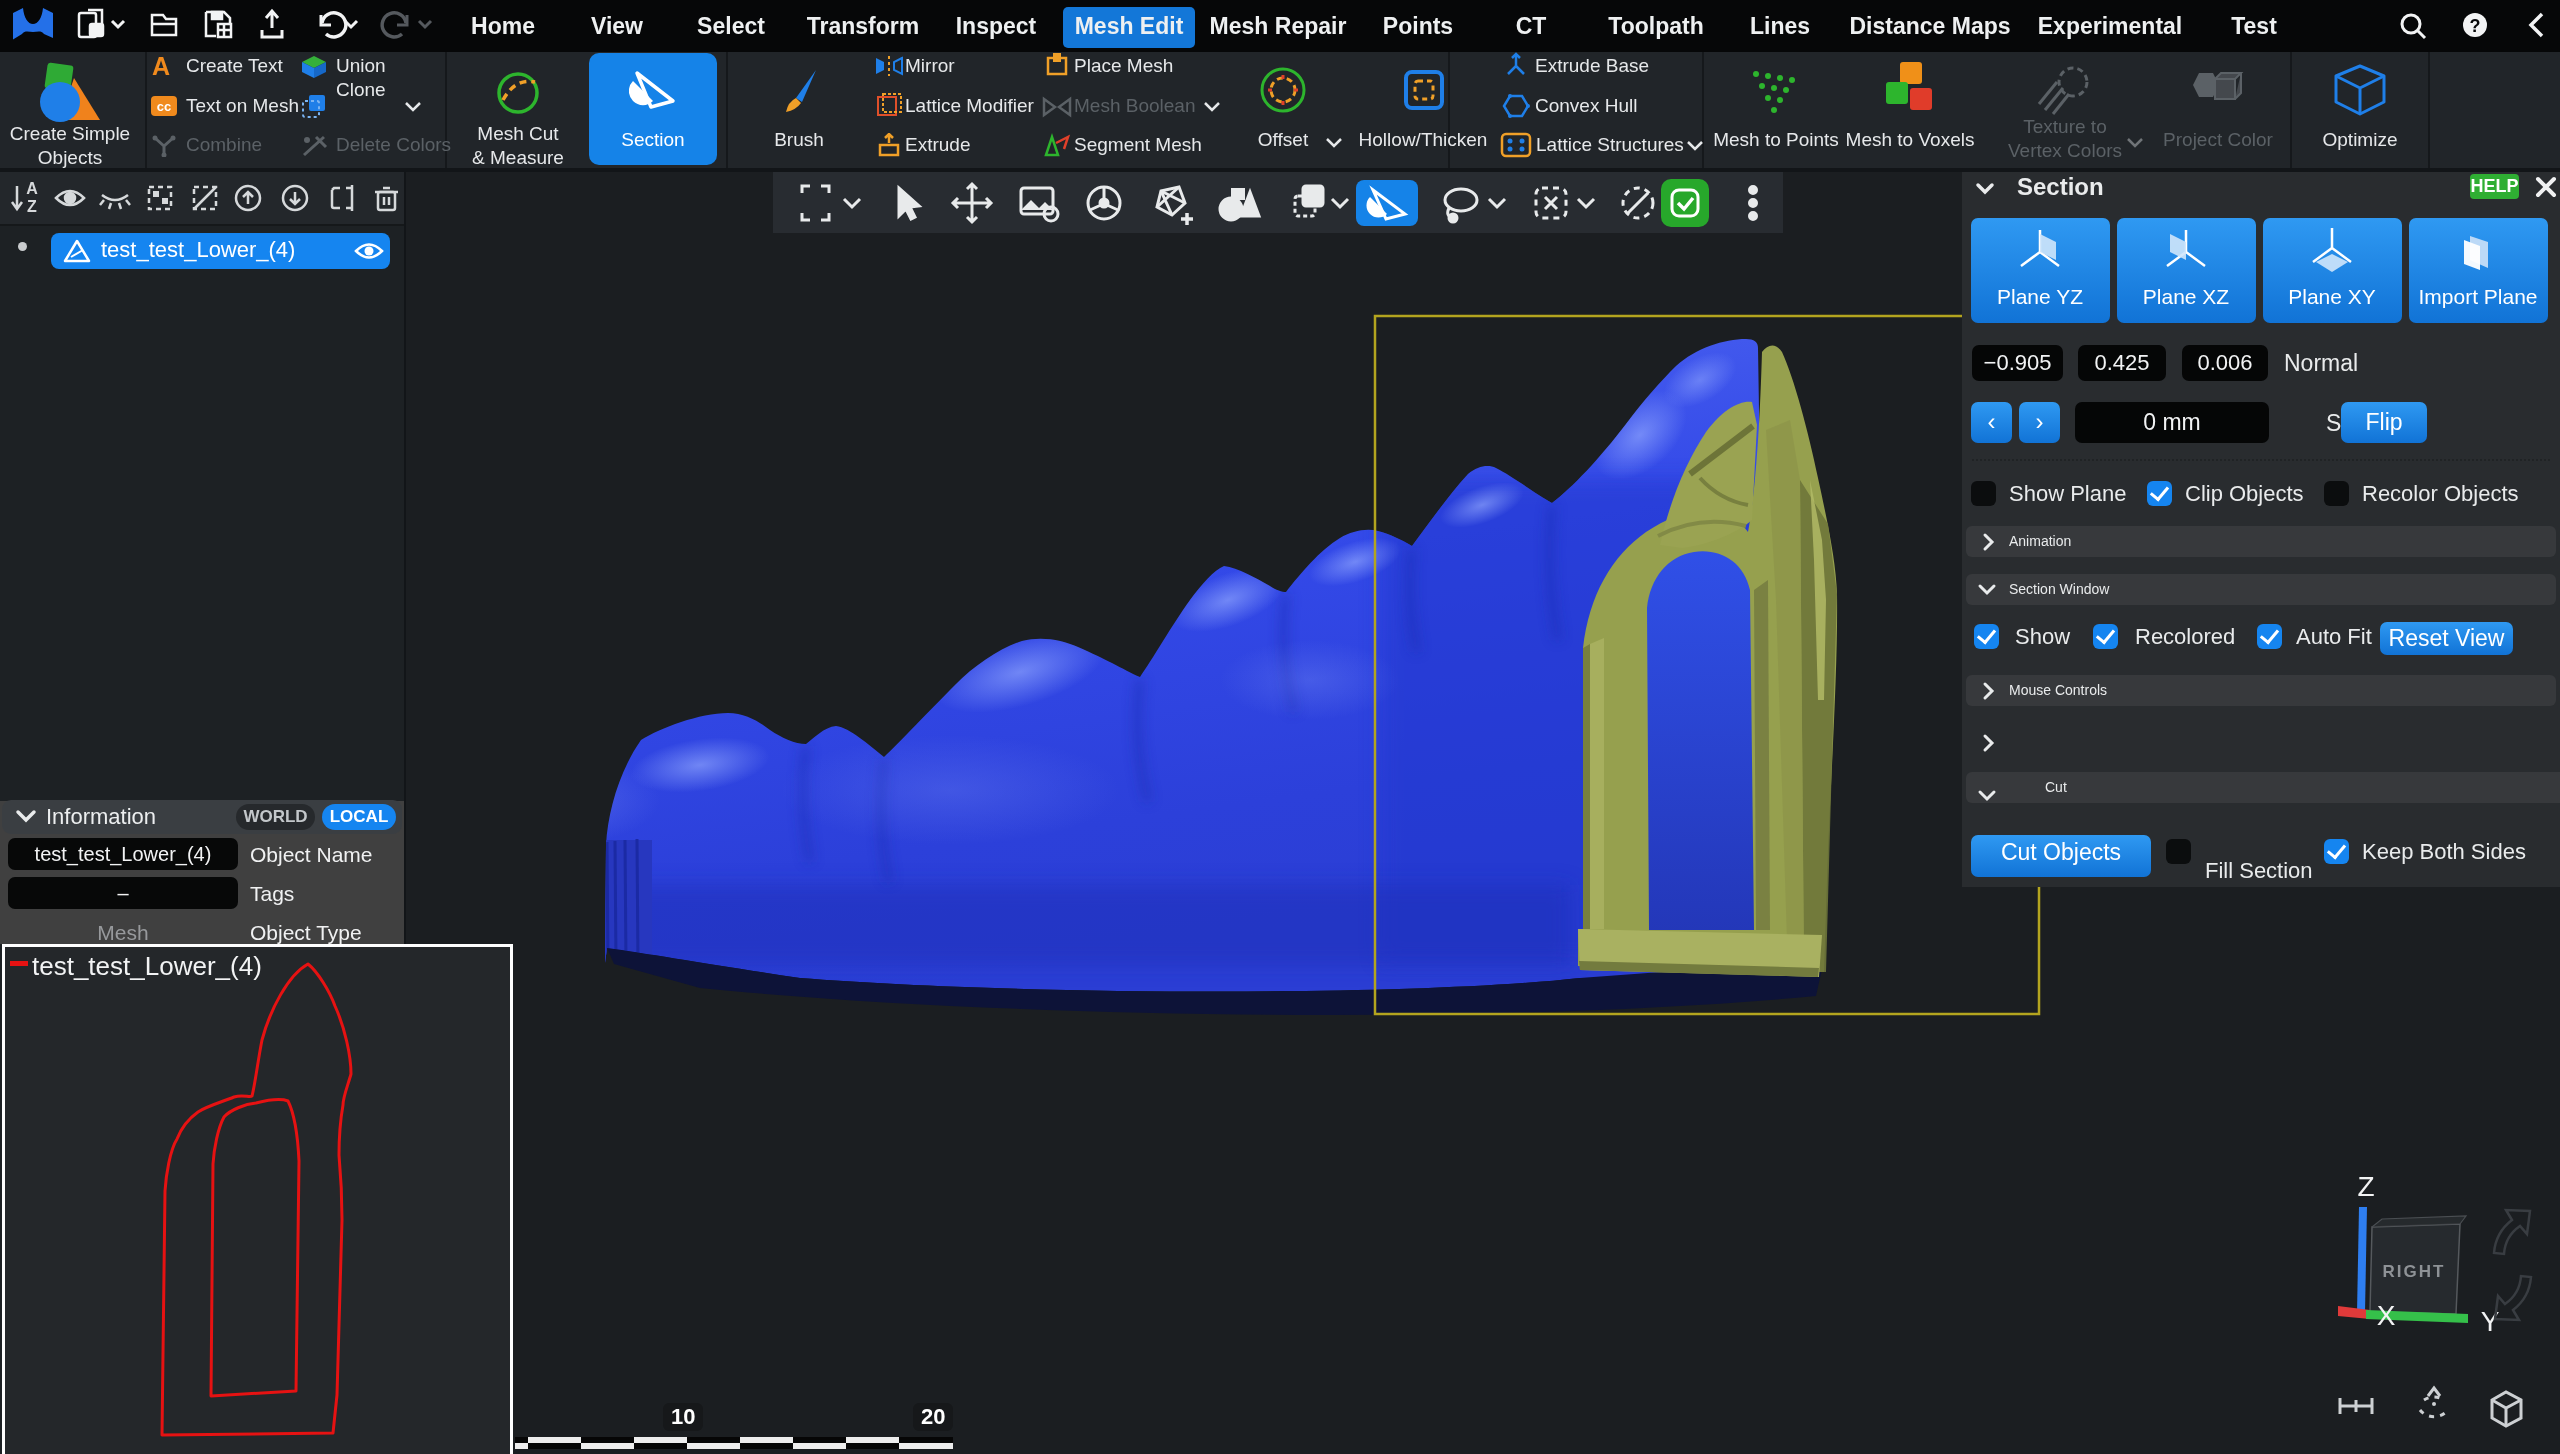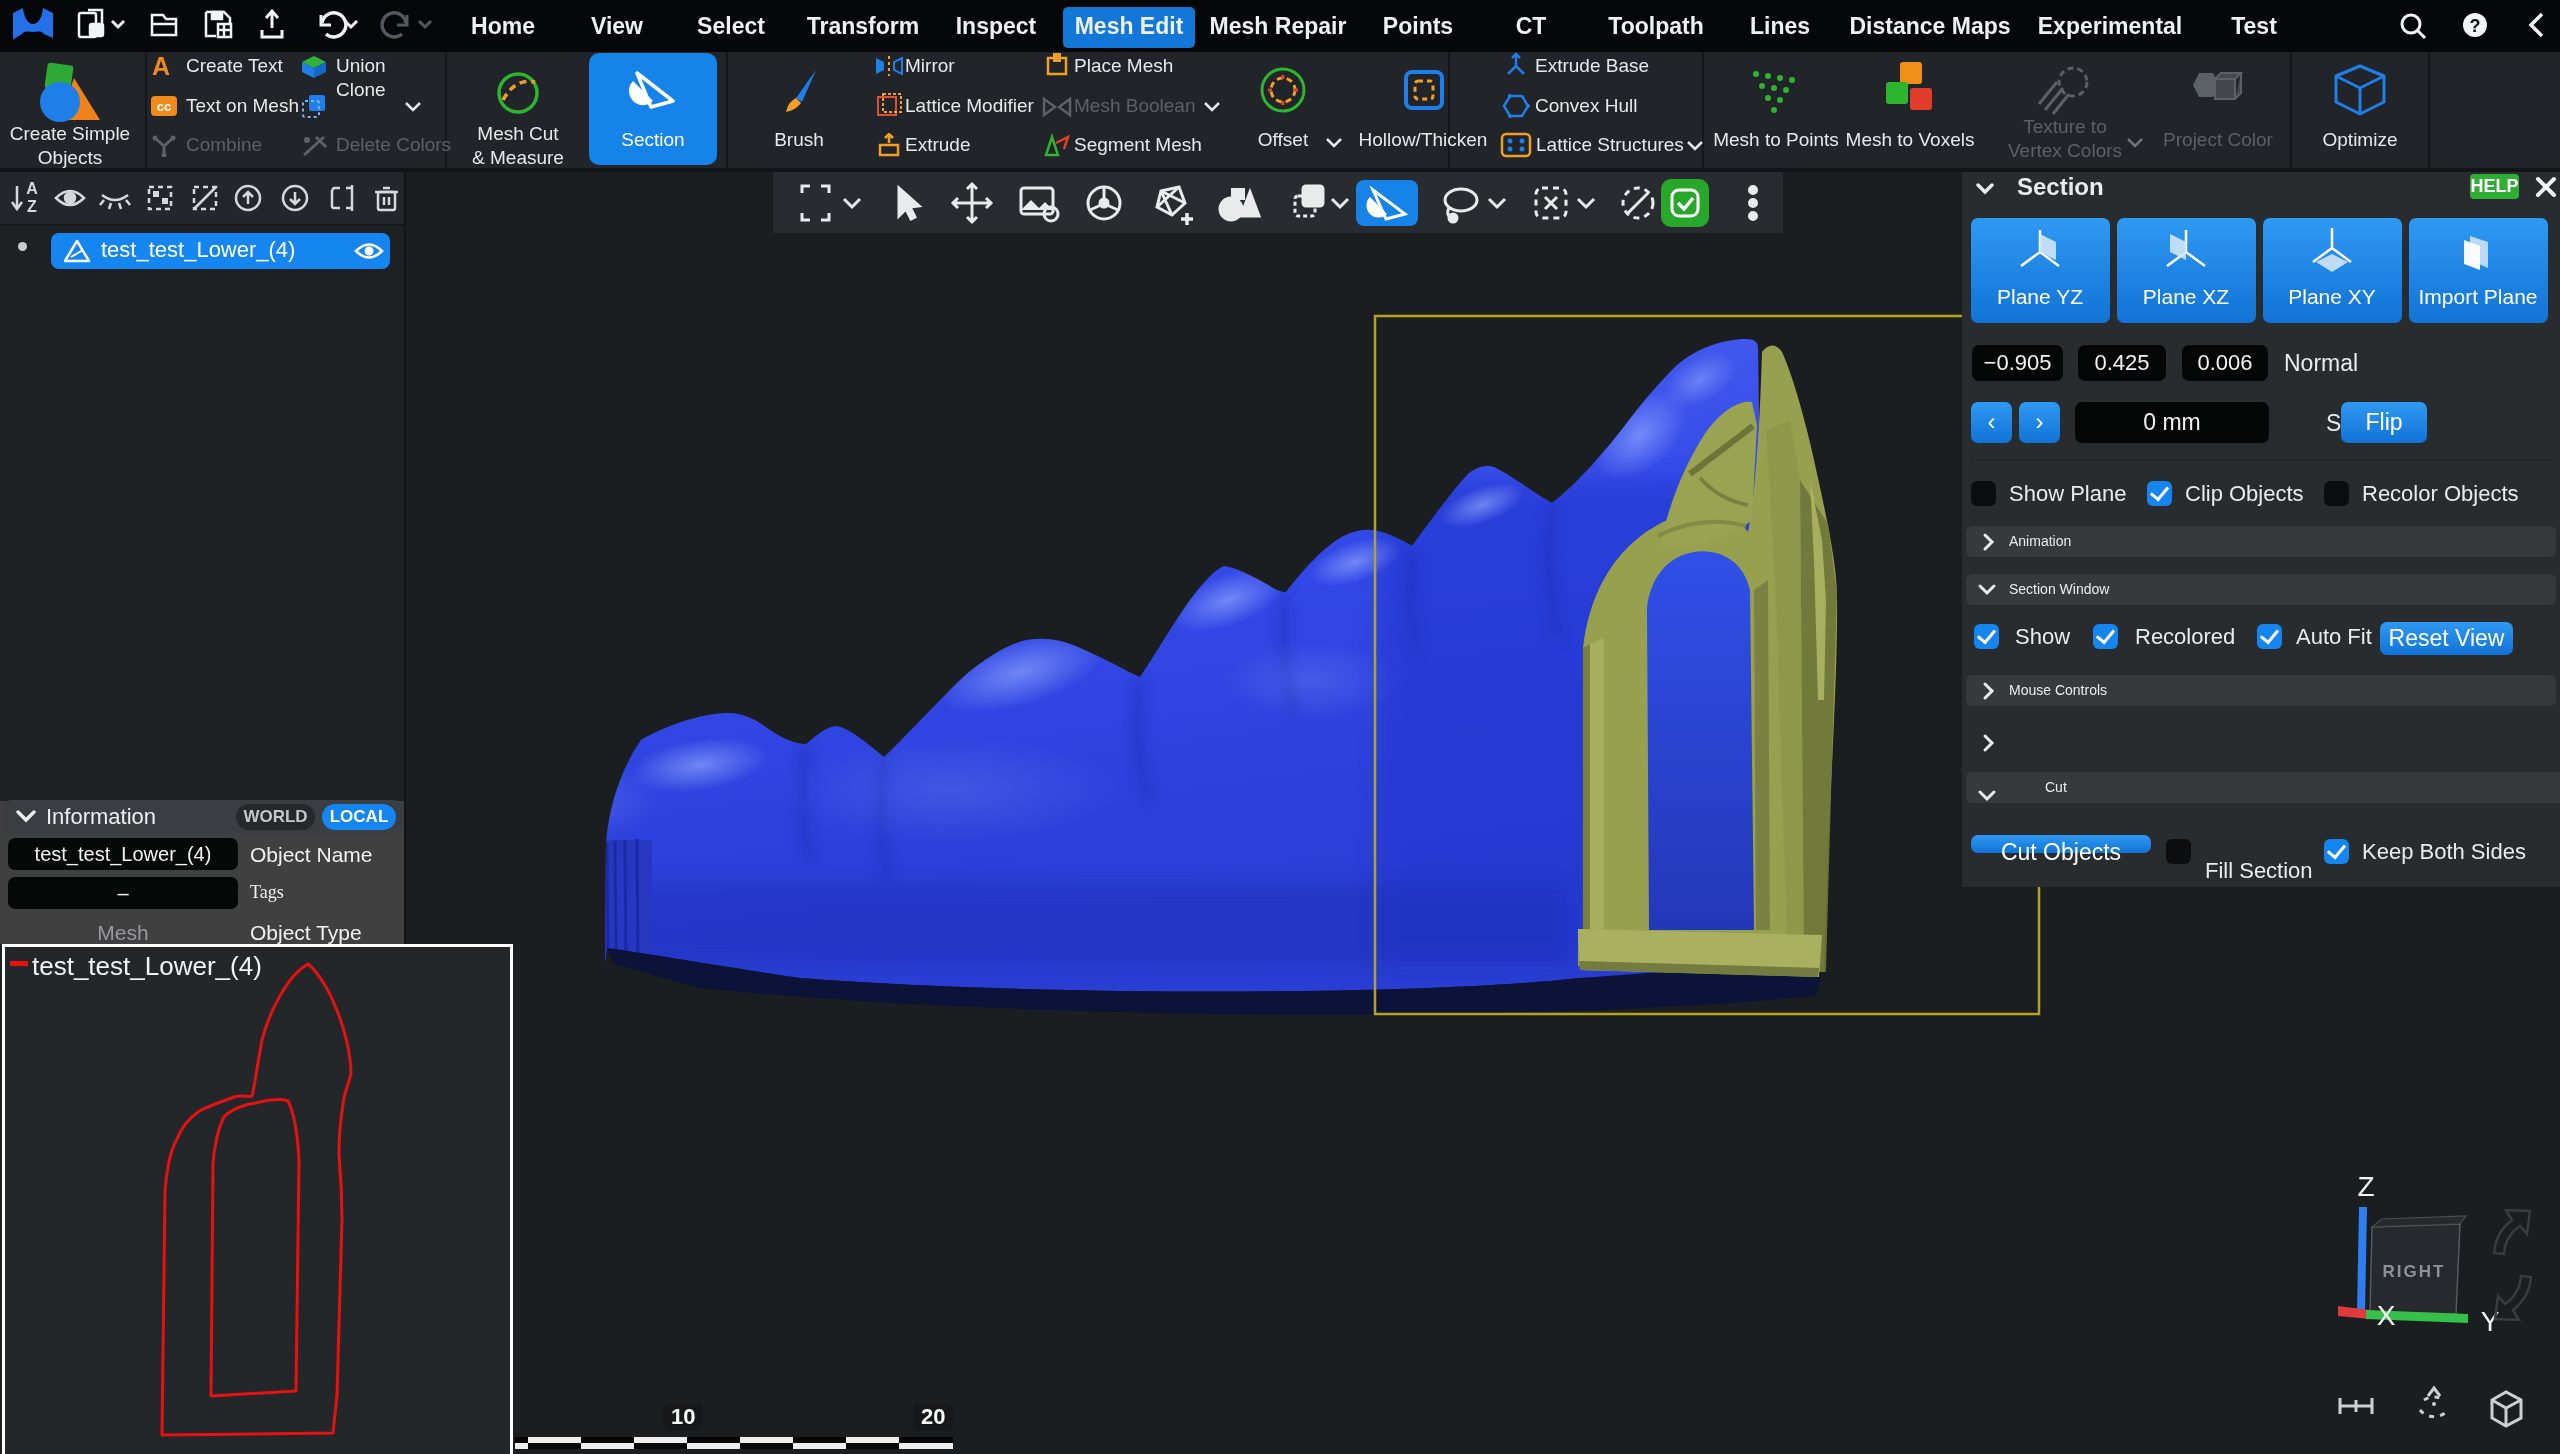--- a/index.html
+++ b/index.html
@@ -363,21 +363,21 @@
         <span style="position:absolute;left:44px;top:4px;font-size:22px;color:#eceeef;">Information</span>
         <span style="position:absolute;left:234px;top:4px;width:79px;height:26px;background:#26292c;border-radius:13px;
               color:#c3c7ca;font-size:17px;font-weight:700;text-align:center;line-height:26px;">WORLD</span>
         <span style="position:absolute;left:320px;top:4px;width:74px;height:26px;background:#1585f0;border-radius:13px;
               color:#fff;font-size:17px;font-weight:700;text-align:center;line-height:26px;">LOCAL</span>
       </div>
       <div class="inp" style="left:8px;top:37px;width:230px;height:32px;line-height:32px;">test_test_Lower_(4)</div>
       <div class="inp" style="left:8px;top:76px;width:230px;height:32px;line-height:32px;">–</div>
       <div style="position:absolute;left:123px;top:120px;transform:translateX(-50%);font-size:21px;color:#97999c;">Mesh</div>
       <div style="position:absolute;left:250px;top:42px;font-size:21px;color:#f0f1f2;">Object Name</div>
-      <div style="position:absolute;left:250px;top:81px;font-size:18px;color:#f0f1f2;font-family:Liberation Serif, serif;">Tags</div>
+      <div style="position:absolute;left:250px;top:81px;font-size:21px;color:#f0f1f2;">Tags</div>
       <div style="position:absolute;left:250px;top:120px;font-size:21px;color:#f0f1f2;">Object Type</div>
     </div>
   </div>
 
   <div id="viewport">
     <svg class="abs" style="left:0;top:0" width="2156" height="1282" viewBox="404 172 2156 1282">
       <defs>
         <linearGradient id="bodyg" x1="0" y1="0" x2="0.25" y2="1">
           <stop offset="0" stop-color="#5068f2"></stop>
           <stop offset="0.45" stop-color="#3349e8"></stop>
@@ -680,21 +680,21 @@
       </svg>
 
     <div class="cb on" style="left:12px;top:452px;"></div>
     <div class="cblab" style="left:53px;top:452px;">Show</div>
     <div class="cb on" style="left:131px;top:452px;"></div>
     <div class="cblab" style="left:173px;top:452px;">Recolored</div>
     <div class="cb on" style="left:295px;top:452px;"></div>
     <div class="cblab" style="left:334px;top:452px;">Auto Fit</div>
     <div class="bluebtn" style="left:418px;top:450px;width:133px;height:33px;font-size:23px;line-height:33px;">Reset View</div>
 
-    <div class="bluebtn" style="left:9px;top:663px;width:180px;height:18px;font-size:23px;line-height:34px;">Cut Objects</div>
+    <div class="bluebtn" style="left:9px;top:663px;width:180px;height:42px;font-size:23px;line-height:34px;">Cut Objects</div>
     <div class="cb" style="left:204px;top:667px;"></div>
     <div class="cblab" style="left:243px;top:686px;">Fill Section</div>
     <div class="cb on" style="left:362px;top:667px;"></div>
     <div class="cblab" style="left:400px;top:667px;">Keep Both Sides</div>
   </div>
 
   <div id="preview">
     <svg class="abs" style="left:-5px;top:-3px" width="510" height="510" viewBox="0 944 510 510">
       <path d="M 308,964 C 318,972 330,992 335,1006 C 345,1028 351,1056 351,1074 C 348,1085 343,1097 343,1105
                C 340,1122 339,1142 339,1155 C 341,1177 342,1202 342,1220 L 337,1395 L 333,1433 L 162,1435

